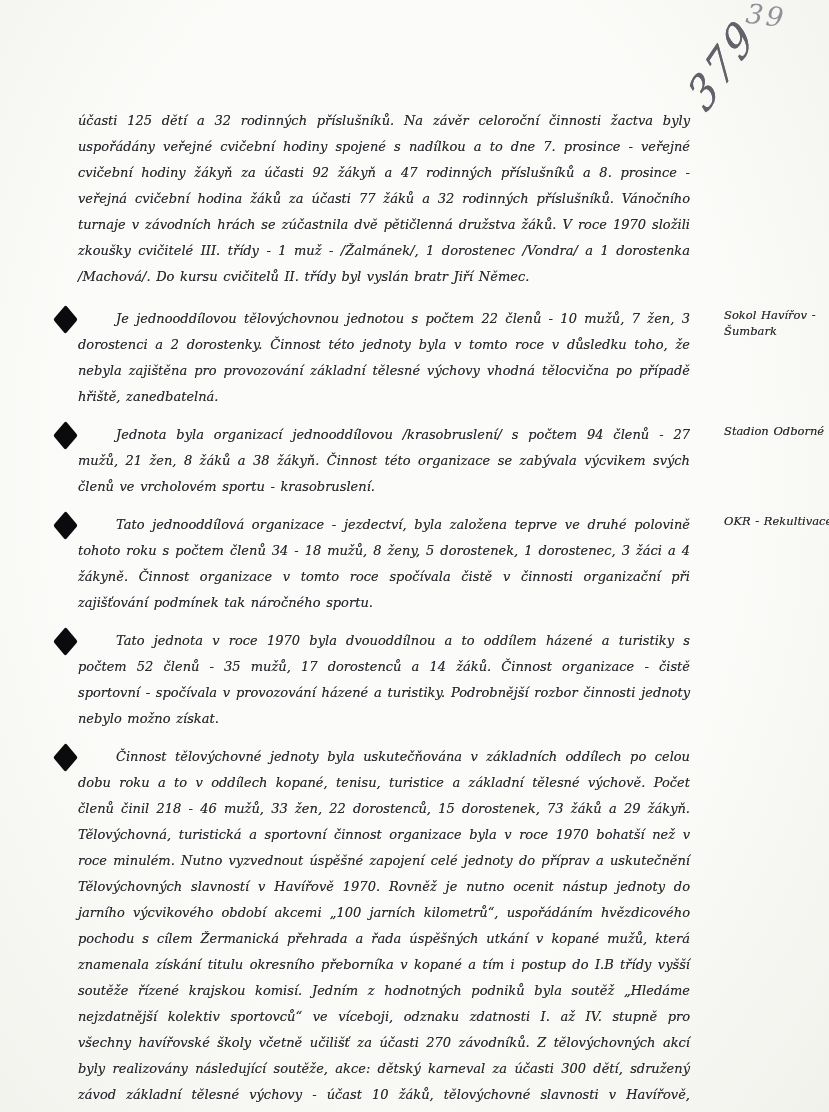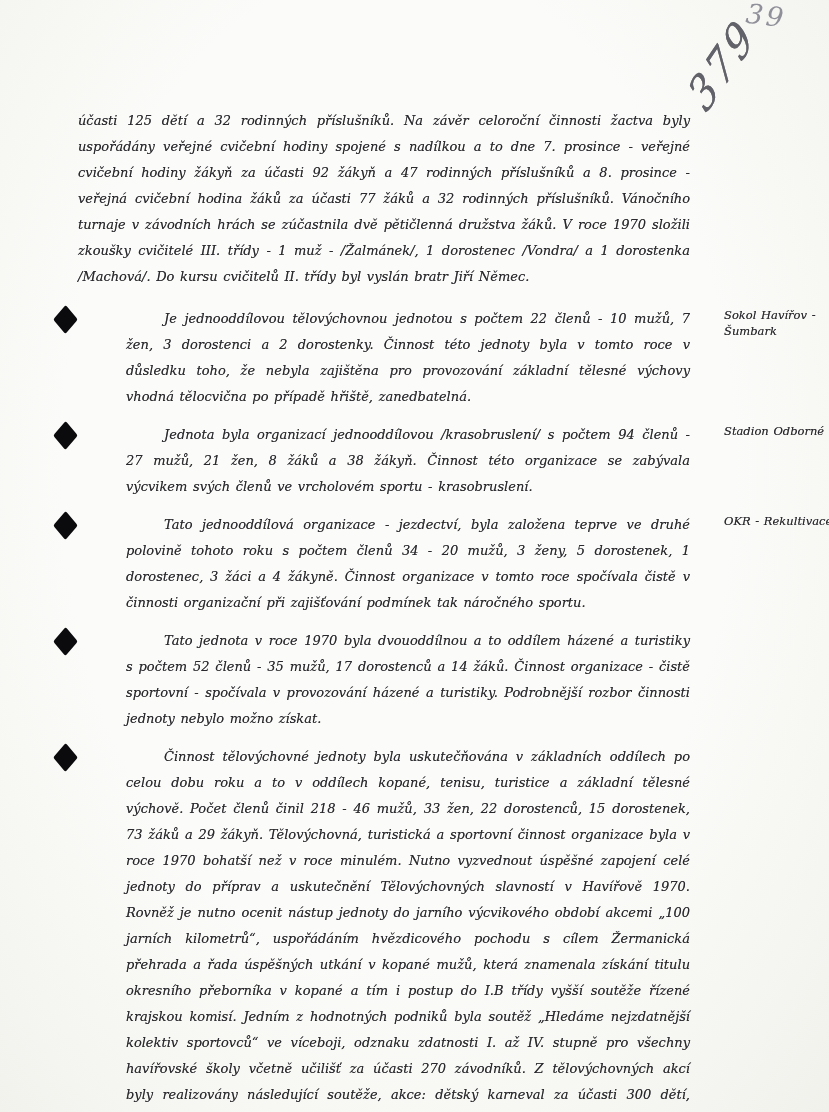--- a/index.html
+++ b/index.html
@@ -59,21 +59,20 @@
   }
   .intro {
     margin-bottom: 16px;
   }
   .section {
     position: relative;
     margin-top: 12px;
   }
   .section .para {
     text-indent: 38px;
-    margin-left: 48px;
   }
   .diamond-bullet {
     position: absolute;
     left: -22px;
     top: 4px;
     width: 19px;
     height: 19px;
     background: #0b0b0d;
     border-radius: 2px;
     transform: rotate(47deg) skew(6deg, 3deg);
@@ -111,21 +110,21 @@
 
   <div class="section">
     <span class="diamond-bullet"></span>
     <div class="margin-note handwriting">Stadion Odborné</div>
     <p class="para handwriting">Jednota byla organizací jednooddílovou /krasobruslení/ s počtem 94 členů - 27 mužů, 21 žen, 8 žáků a 38 žákyň. Činnost této organizace se zabývala výcvikem svých členů ve vrcholovém sportu - krasobruslení.</p>
   </div>
 
   <div class="section">
     <span class="diamond-bullet"></span>
     <div class="margin-note handwriting">OKR - Rekultivace.</div>
-    <p class="para handwriting">Tato jednooddílová organizace - jezdectví, byla založena teprve ve druhé polovině tohoto roku s počtem členů 34 - 20 mužů, 3 ženy, 5 dorostenek, 1 dorostenec, 3 žáci a 4 žákyně. Činnost organizace v tomto roce spočívala čistě v činnosti organizační při zajišťování podmínek tak náročného sportu.</p>
+    <p class="para handwriting">Tato jednooddílová organizace - jezdectví, byla založena teprve ve druhé polovině tohoto roku s počtem členů 34 - 18 mužů, 8 ženy, 5 dorostenek, 1 dorostenec, 3 žáci a 4 žákyně. Činnost organizace v tomto roce spočívala čistě v činnosti organizační při zajišťování podmínek tak náročného sportu.</p>
   </div>
 
   <div class="section">
     <span class="diamond-bullet"></span>
     <p class="para handwriting">Tato jednota v roce 1970 byla dvouoddílnou a to oddílem házené a turistiky s počtem 52 členů - 35 mužů, 17 dorostenců a 14 žáků. Činnost organizace - čistě sportovní - spočívala v provozování házené a turistiky. Podrobnější rozbor činnosti jednoty nebylo možno získat.</p>
   </div>
 
   <div class="section">
     <span class="diamond-bullet"></span>
     <p class="para handwriting">Činnost tělovýchovné jednoty byla uskutečňována v základních oddílech po celou dobu roku a to v oddílech kopané, tenisu, turistice a základní tělesné výchově. Počet členů činil 218 - 46 mužů, 33 žen, 22 dorostenců, 15 dorostenek, 73 žáků a 29 žákyň. Tělovýchovná, turistická a sportovní činnost organizace byla v roce 1970 bohatší než v roce minulém. Nutno vyzvednout úspěšné zapojení celé jednoty do příprav a uskutečnění Tělovýchovných slavností v Havířově 1970. Rovněž je nutno ocenit nástup jednoty do jarního výcvikového období akcemi „100 jarních kilometrů“, uspořádáním hvězdicového pochodu s cílem Žermanická přehrada a řada úspěšných utkání v kopané mužů, která znamenala získání titulu okresního přeborníka v kopané a tím i postup do I.B třídy vyšší soutěže řízené krajskou komisí. Jedním z hodnotných podniků byla soutěž „Hledáme nejzdatnější kolektiv sportovců“ ve víceboji, odznaku zdatnosti I. až IV. stupně pro všechny havířovské školy včetně učilišť za účasti 270 závodníků. Z tělovýchovných akcí byly realizovány následující soutěže, akce: dětský karneval za účasti 300 dětí, sdružený závod základní tělesné výchovy - účast 10 žáků, tělovýchovné slavnosti v Havířově, Orlové, za účasti 18 žen, 14 mužů, 12 žáků a žákyň. Tělovýchovných slavností v Karviné a Byškově se zúčastnilo celkem 36 žen, 14 mužů a 12 žákyň. Prospěšná byla spolupráce jednoty se základní devítiletou školou na ulici Kpt. Jaroše. Bylo uskutečněno celkem 16 herních a lehkoatletických odpoledních akcí se zapojením 76 žáků a 40 žákyň 5. až 9. třídy. Soutěžící vytěžili 35 odznaků zdatnosti BPPOV I. a II. stupně. Kromě těchto akcí byly uskutečněny dvě politicko sportovní</p>

